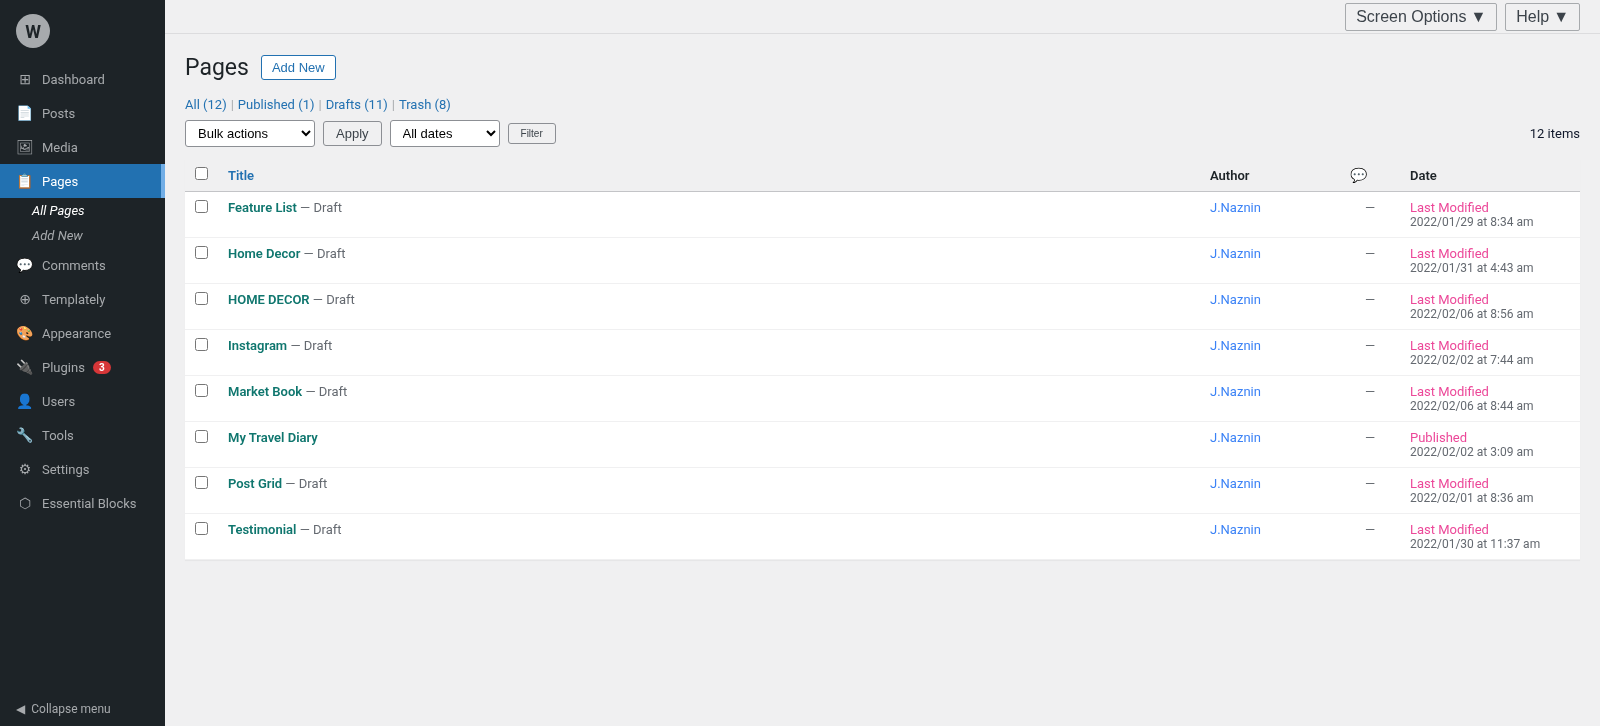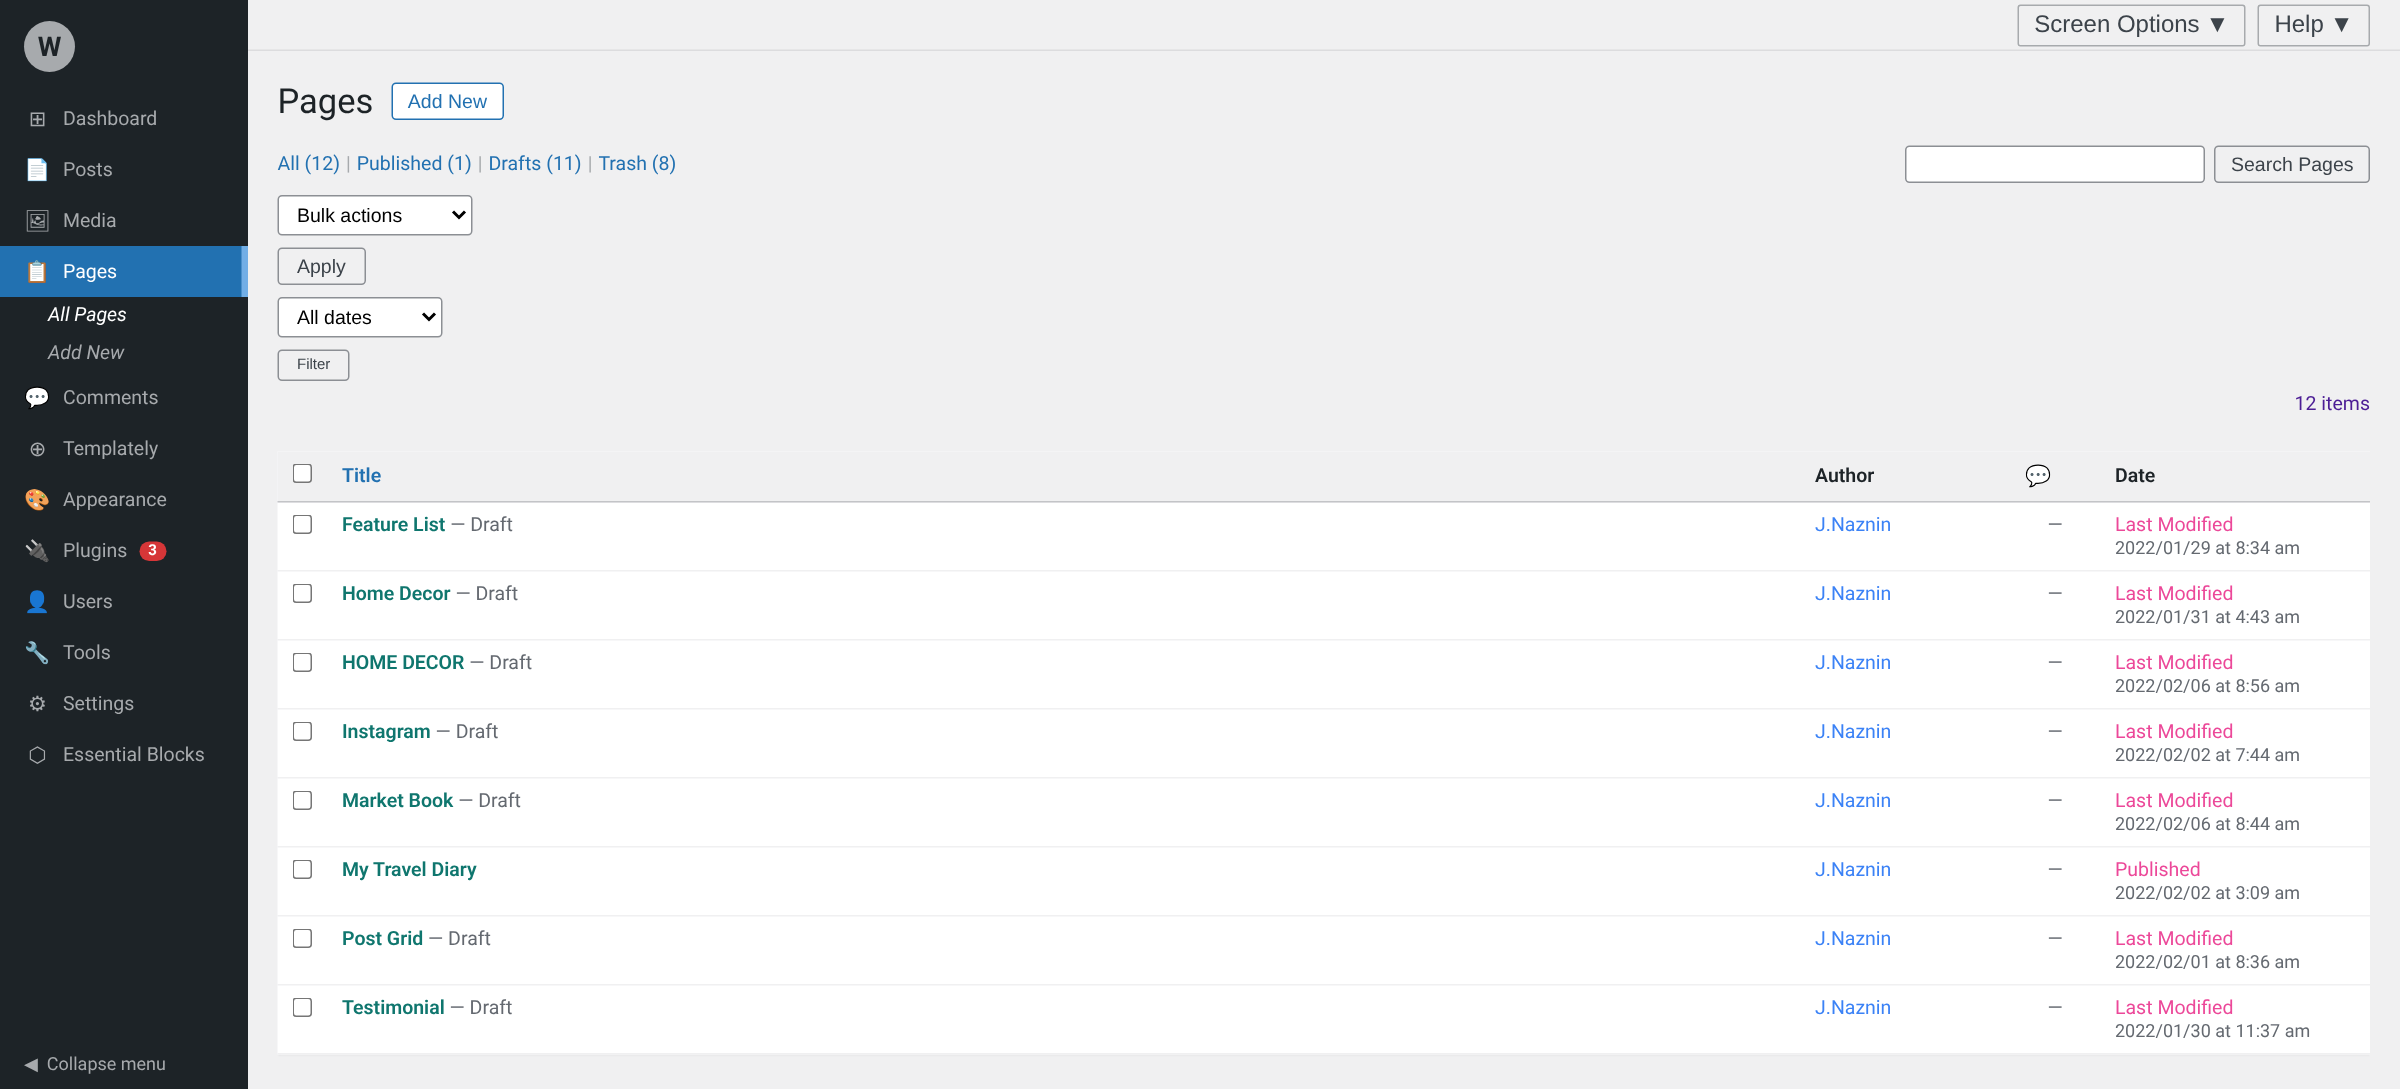--- a/index.html
+++ b/index.html
@@ -168,24 +168,23 @@
       border: 1px solid #8c8f94;
       border-radius: 3px;
       padding: 4px 10px;
       font-size: 13px;
       cursor: pointer;
       color: #3c434a;
     }
 
     .toolbar {
       display: flex;
-      align-items: flex-start;
+      align-items: center;
       gap: 8px;
-      margin-bottom: 24px;
-      flex-direction: column;
+      margin-bottom: 12px;
     }
     .bulk-select {
       border: 1px solid #8c8f94;
       border-radius: 3px;
       padding: 4px 8px;
       font-size: 13px;
       background: #fff;
       cursor: pointer;
       min-width: 130px;
     }
@@ -212,21 +211,21 @@
       border: 1px solid #8c8f94;
       border-radius: 3px;
       padding: 4px 12px;
       font-size: 10px;
       cursor: pointer;
       color: #3c434a;
     }
     .items-count {
       margin-left: auto;
       font-size: 13px;
-      color: #4c1d95;
+      color: #0f172a;
     }
 
     
     .pages-table {
       width: 100%;
       border-collapse: collapse;
       background: #fff;
       box-shadow: 0 1px 1px rgba(0,0,0,.04);
     }
     .pages-table thead th {
@@ -383,24 +382,20 @@
         <a href="#">
           <span>Drafts</span>
           (<span>11</span>)
         </a>
         <span class="sep"> | </span>
         <a href="#">
           <span>Trash</span>
           (<span>8</span>)
         </a>
       </div>
-      <div class="search-row">
-        <input type="text" class="search-input" placeholder="" style="">
-        <button class="search-btn">Search Pages</button>
-      </div>
     </div>
 
     <div class="toolbar">
       <select class="bulk-select">
         <option>Bulk actions</option>
         <option>Edit</option>
         <option>Move to Trash</option>
       </select>
       <button class="apply-btn">Apply</button>
       <select class="date-select">

